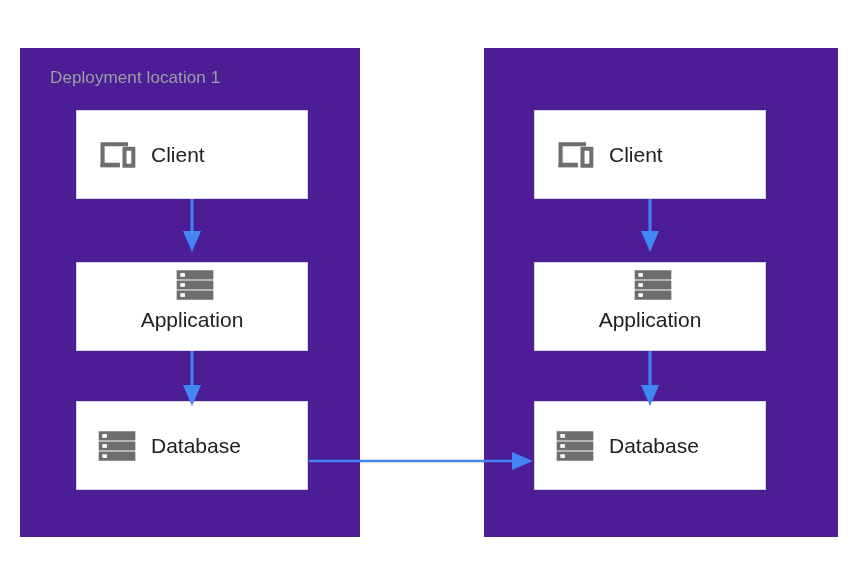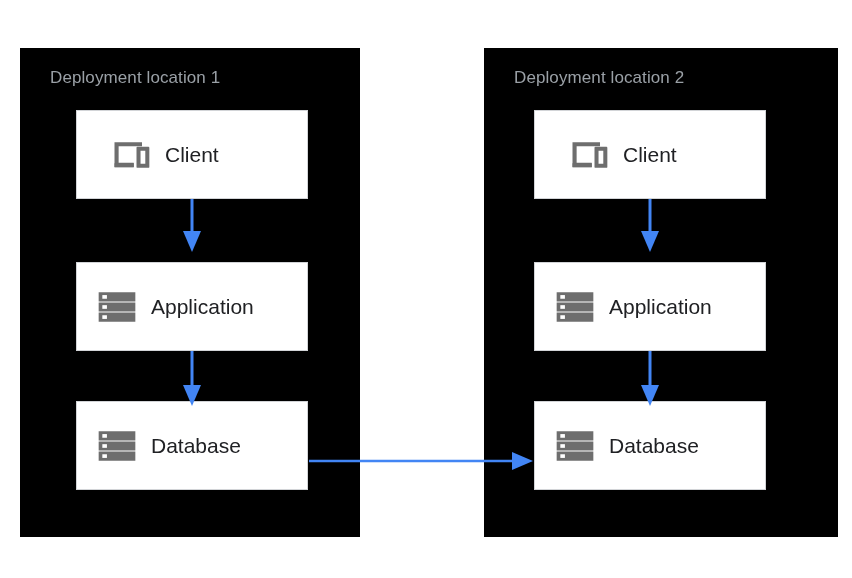--- a/index.html
+++ b/index.html
@@ -15,21 +15,21 @@
     position: relative;
     width: 852px;
     height: 578px;
     background: #ffffff;
     overflow: hidden;
   }
 
   
   .zone {
     position: absolute;
-    background: #000000;
+    background: #4c1d95;
   }
   #zone-0 { left: 20px;  top: 48px; width: 340px; height: 489px; }
   #zone-1 { left: 484px; top: 48px; width: 354px; height: 489px; }
 
   .zone-title {
     position: absolute;
     top: 20px;
     left: 30px;
     font-size: 17px;
     line-height: 20px;
@@ -44,22 +44,22 @@
     background: #ffffff;
     border: 1px solid #D2D4D7;
     box-sizing: border-box;
     display: flex;
     align-items: center;
     width: 232px;
     height: 89px;
   }
   #zone-0 .node { left: 56px; }
   #zone-1 .node { left: 50px; }
-  .node.row-0 { top: 62px; padding-left: 14px; }
-  .node.row-1 { top: 214px; }
+  .node.row-0 { top: 62px; }
+  .node.row-1 { top: 214px; flex-direction: column; }
   .node.row-2 { top: 353px; }
 
   .node-icon {
     flex: 0 0 auto;
     width: 44px;
     height: 44px;
     margin-left: 18px;
     margin-right: 12px;
     display: block;
   }
@@ -123,21 +123,20 @@
           <rect x="8" y="11" width="5" height="4"></rect>
           <rect x="8" y="22" width="5" height="4"></rect>
           <rect x="8" y="33" width="5" height="4"></rect>
         </g>
       </svg>
       <span class="node-label">Database</span>
     </div>
   </div>
 
   <div class="zone" id="zone-1">
-    <div class="zone-title">Deployment location 2</div>
 
     <div class="node row-0">
       <svg class="node-icon" viewBox="0 0 48 48">
         <path fill="#6E6E6E" d="M6 10h30v4.5H10.5v18H27V37H6z"></path>
         <path fill="#6E6E6E" d="M6 33h21v4.5H6z"></path>
         <path fill="#6E6E6E" d="M31 15h12a1 1 0 0 1 1 1v21a1 1 0 0 1-1 1H31a1 1 0 0 1-1-1V16a1 1 0 0 1 1-1zm3.4 4.4v14.2h5.2V19.4z"></path>
       </svg>
       <span class="node-label">Client</span>
     </div>
 

